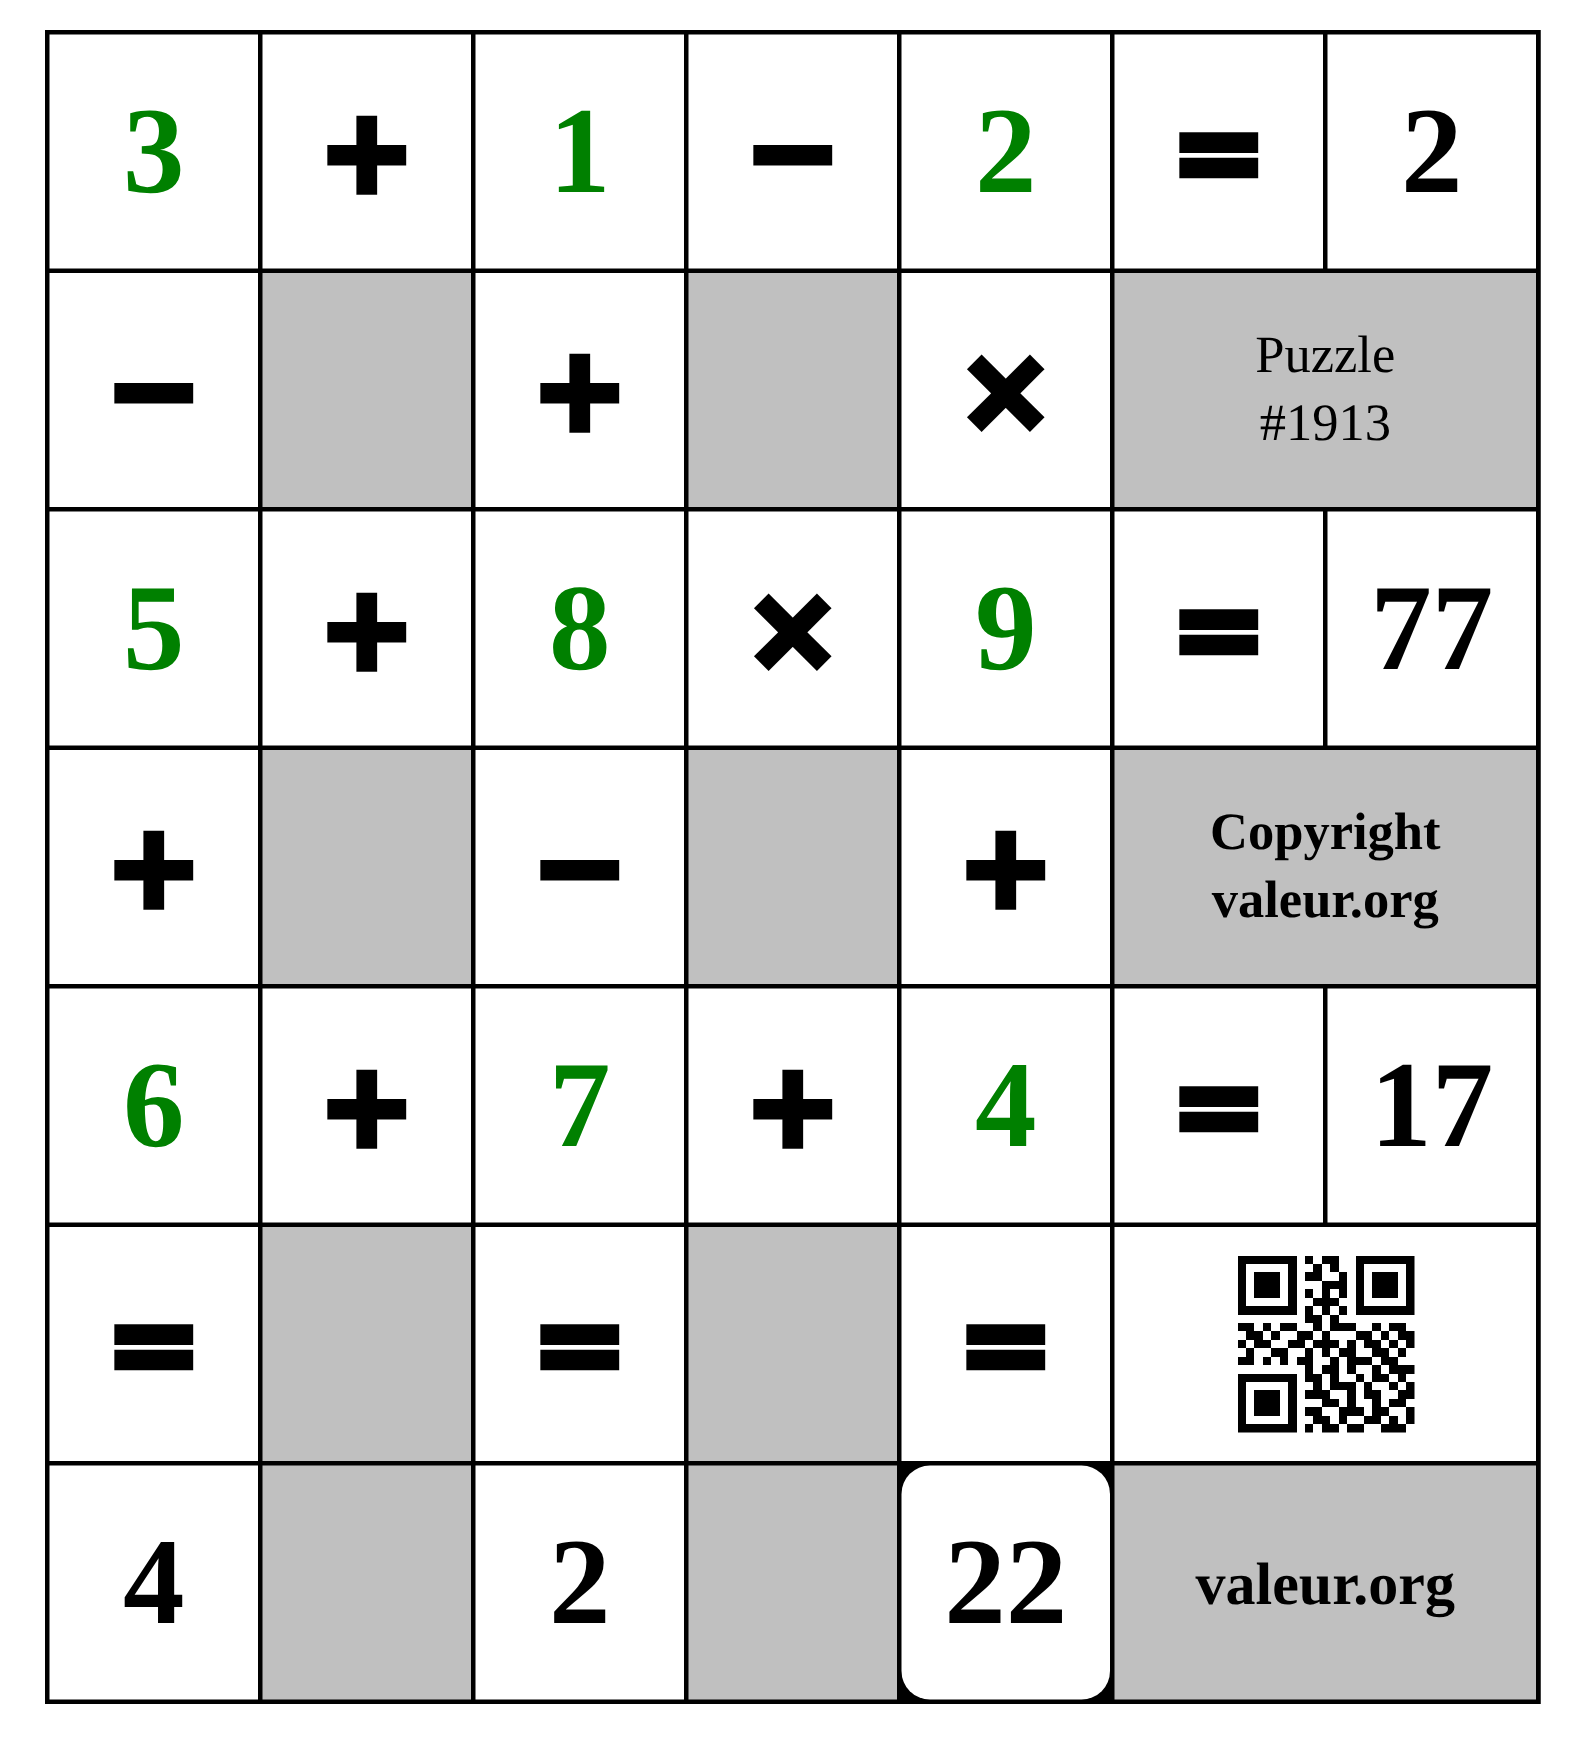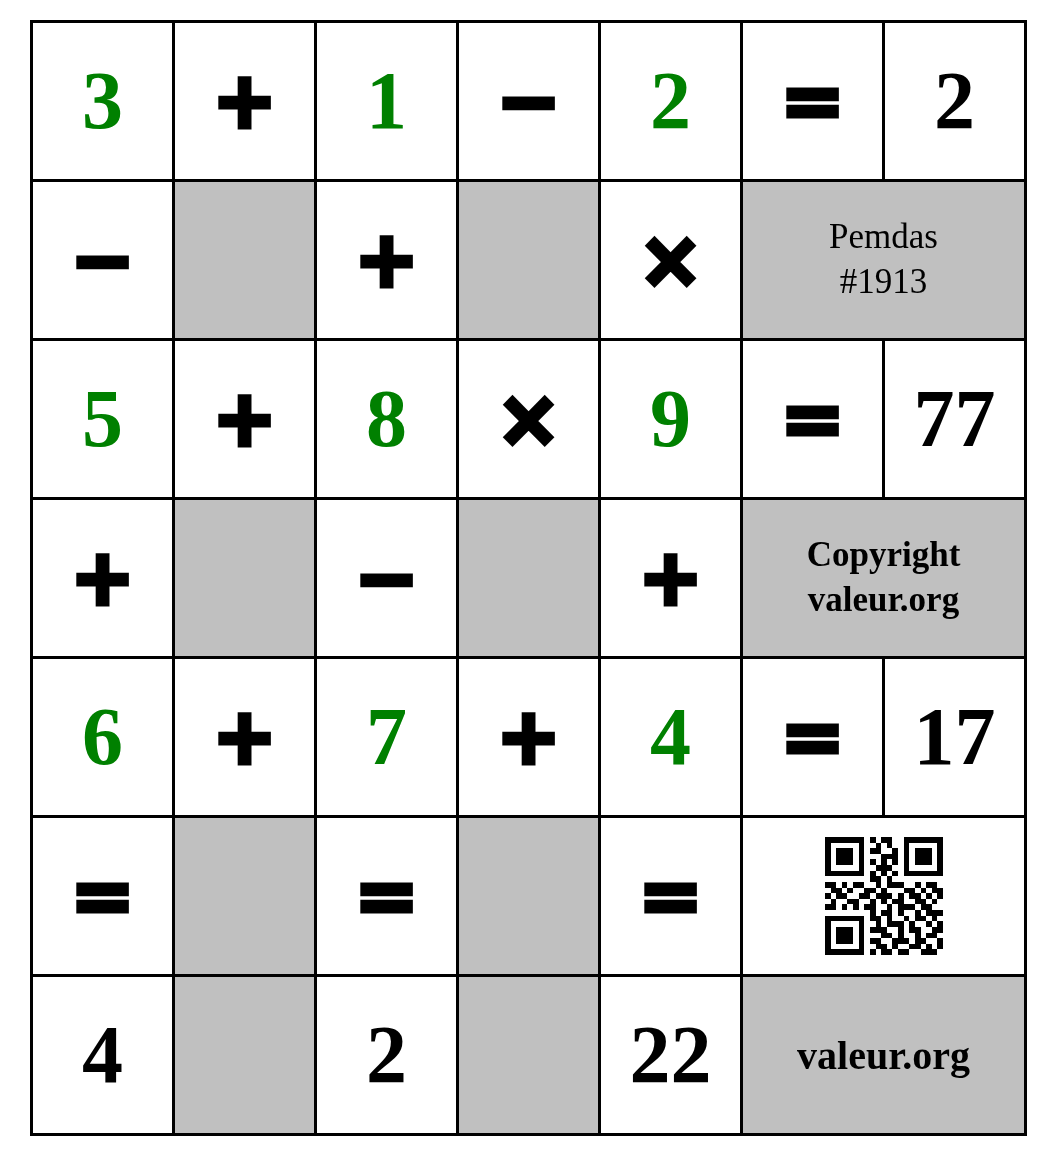--- a/index.html
+++ b/index.html
@@ -76,21 +76,21 @@
       <div class="cell op" style="grid-area: 1 / 4;">−</div>
       <div class="cell num-green" style="grid-area: 1 / 5;">2</div>
       <div class="cell op" style="grid-area: 1 / 6;">=</div>
       <div class="cell num" style="grid-area: 1 / 7;">2</div>
       <div class="cell op" style="grid-area: 2 / 1;">−</div>
       <div class="cell blank" style="grid-area: 2 / 2;"></div>
       <div class="cell op" style="grid-area: 2 / 3;">+</div>
       <div class="cell blank" style="grid-area: 2 / 4;"></div>
       <div class="cell op" style="grid-area: 2 / 5;">×</div>
       <div class="cell info" style="grid-area: 2 / 6 / auto / span 2;">
-        <div>Pemdas</div>
+        <div>Puzzle</div>
         <div>#1913</div>
       </div>
       <div class="cell num-green" style="grid-area: 3 / 1;">5</div>
       <div class="cell op" style="grid-area: 3 / 2;">+</div>
       <div class="cell num-green" style="grid-area: 3 / 3;">8</div>
       <div class="cell op" style="grid-area: 3 / 4;">×</div>
       <div class="cell num-green" style="grid-area: 3 / 5;">9</div>
       <div class="cell op" style="grid-area: 3 / 6;">=</div>
       <div class="cell num" style="grid-area: 3 / 7;">77</div>
       <div class="cell op" style="grid-area: 4 / 1;">+</div>
@@ -354,16 +354,16 @@
           <rect x="14" y="20" width="1" height="1" fill="#000000"></rect>
           <rect x="17" y="20" width="1" height="1" fill="#000000"></rect>
           <rect x="18" y="20" width="1" height="1" fill="#000000"></rect>
           <rect x="19" y="20" width="1" height="1" fill="#000000"></rect>
         </svg>
       </div>
       <div class="cell num" style="grid-area: 7 / 1;">4</div>
       <div class="cell blank" style="grid-area: 7 / 2;"></div>
       <div class="cell num" style="grid-area: 7 / 3;">2</div>
       <div class="cell blank" style="grid-area: 7 / 4;"></div>
-      <div class="cell num" style="grid-area: 7 / 5;">22</div>
+      <div class="cell num" style="grid-area: 7 / 5; border-radius: 19px;">22</div>
       <div class="cell footer" style="grid-area: 7 / 6 / auto / span 2;">valeur.org</div>
     </div>
 </div>
 
 </body></html>

